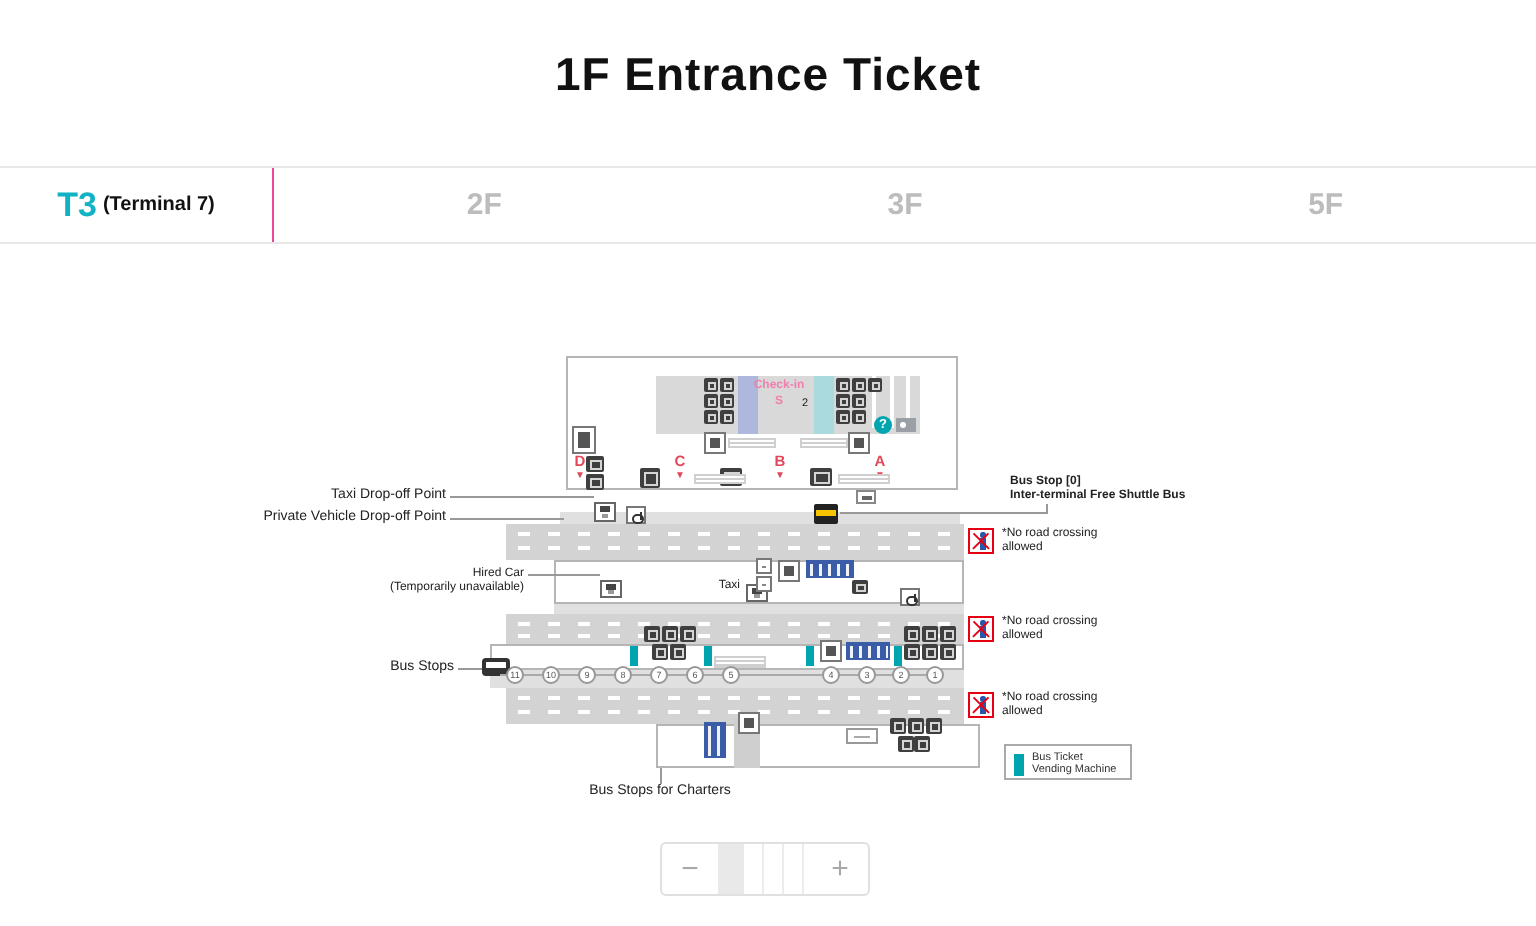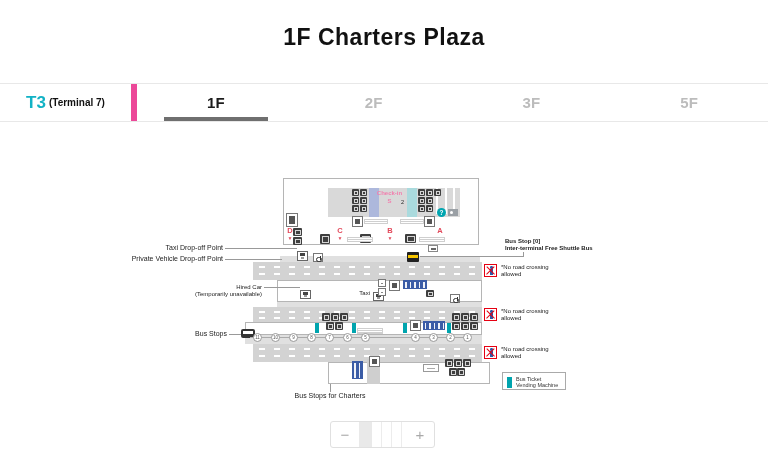--- a/index.html
+++ b/index.html
@@ -5,21 +5,21 @@
   html,body{margin:0;padding:0;background:#fff;}
   body{width:768px;height:463px;position:relative;overflow:hidden;
        font-family:"Liberation Sans","DejaVu Sans",sans-serif;color:#222;}
   .title{position:absolute;left:0;top:24px;width:768px;text-align:center;
          font-size:23px;font-weight:bold;color:#111;letter-spacing:.5px;}
   
   .tabbar{position:absolute;left:0;top:83px;width:768px;height:39px;
           border-top:1px solid #e8e8e8;border-bottom:1px solid #e8e8e8;
           display:flex;box-sizing:border-box;}
   .tcell{display:flex;align-items:center;justify-content:center;position:relative;}
-  .t3cell{width:137px;border-right:6px solid #ec4899;box-sizing:border-box;}
+  .t3cell{width:137px;border-right:1px solid #ec4899;box-sizing:border-box;}
   .t3code{color:#12b2c5;font-weight:bold;font-size:17px;}
   .t3note{color:#111;font-weight:bold;font-size:10px;margin-left:3px;}
   .ftab{flex:1;font-size:15px;font-weight:bold;color:#bcbcbc;cursor:pointer;}
   .ftab.active{color:#1c1c1c;}
   .ftab.active .uline{position:absolute;bottom:0;left:50%;margin-left:-52px;
           width:104px;height:4px;background:#6f6f6f;}
   
   .map{position:absolute;left:0;top:160px;width:768px;height:250px;}
   .abs{position:absolute;}
   .lbl{position:absolute;font-size:7px;color:#222;line-height:1.15;}
@@ -84,30 +84,26 @@
            border:1px solid #e0e0e0;border-radius:3px;box-sizing:border-box;display:flex;}
   .zbtn{width:28px;display:flex;align-items:center;justify-content:center;color:#a9a9a9;
         font-size:15px;cursor:pointer;}
   .zseg{width:13px;background:#e9e9e9;}
   .ztrack{flex:1;position:relative;}
   .ztick{position:absolute;top:0;bottom:0;width:1px;background:#ececec;}
 </style>
 </head>
 <body>
 
-<div class="title">1F Charters Plaza</div>
+<div class="title">1F Entrance Ticket</div>
 
 <div class="tabbar">
   <div class="tcell t3cell">
     <span class="t3code">T3</span>
     <span class="t3note">(Terminal 7)</span>
-  </div>
-  <div class="tcell ftab active">
-    <span>1F</span>
-    <span class="uline"></span>
   </div>
   <div class="tcell ftab">
     <span>2F</span>
   </div>
   <div class="tcell ftab">
     <span>3F</span>
   </div>
   <div class="tcell ftab">
     <span>5F</span>
   </div>

